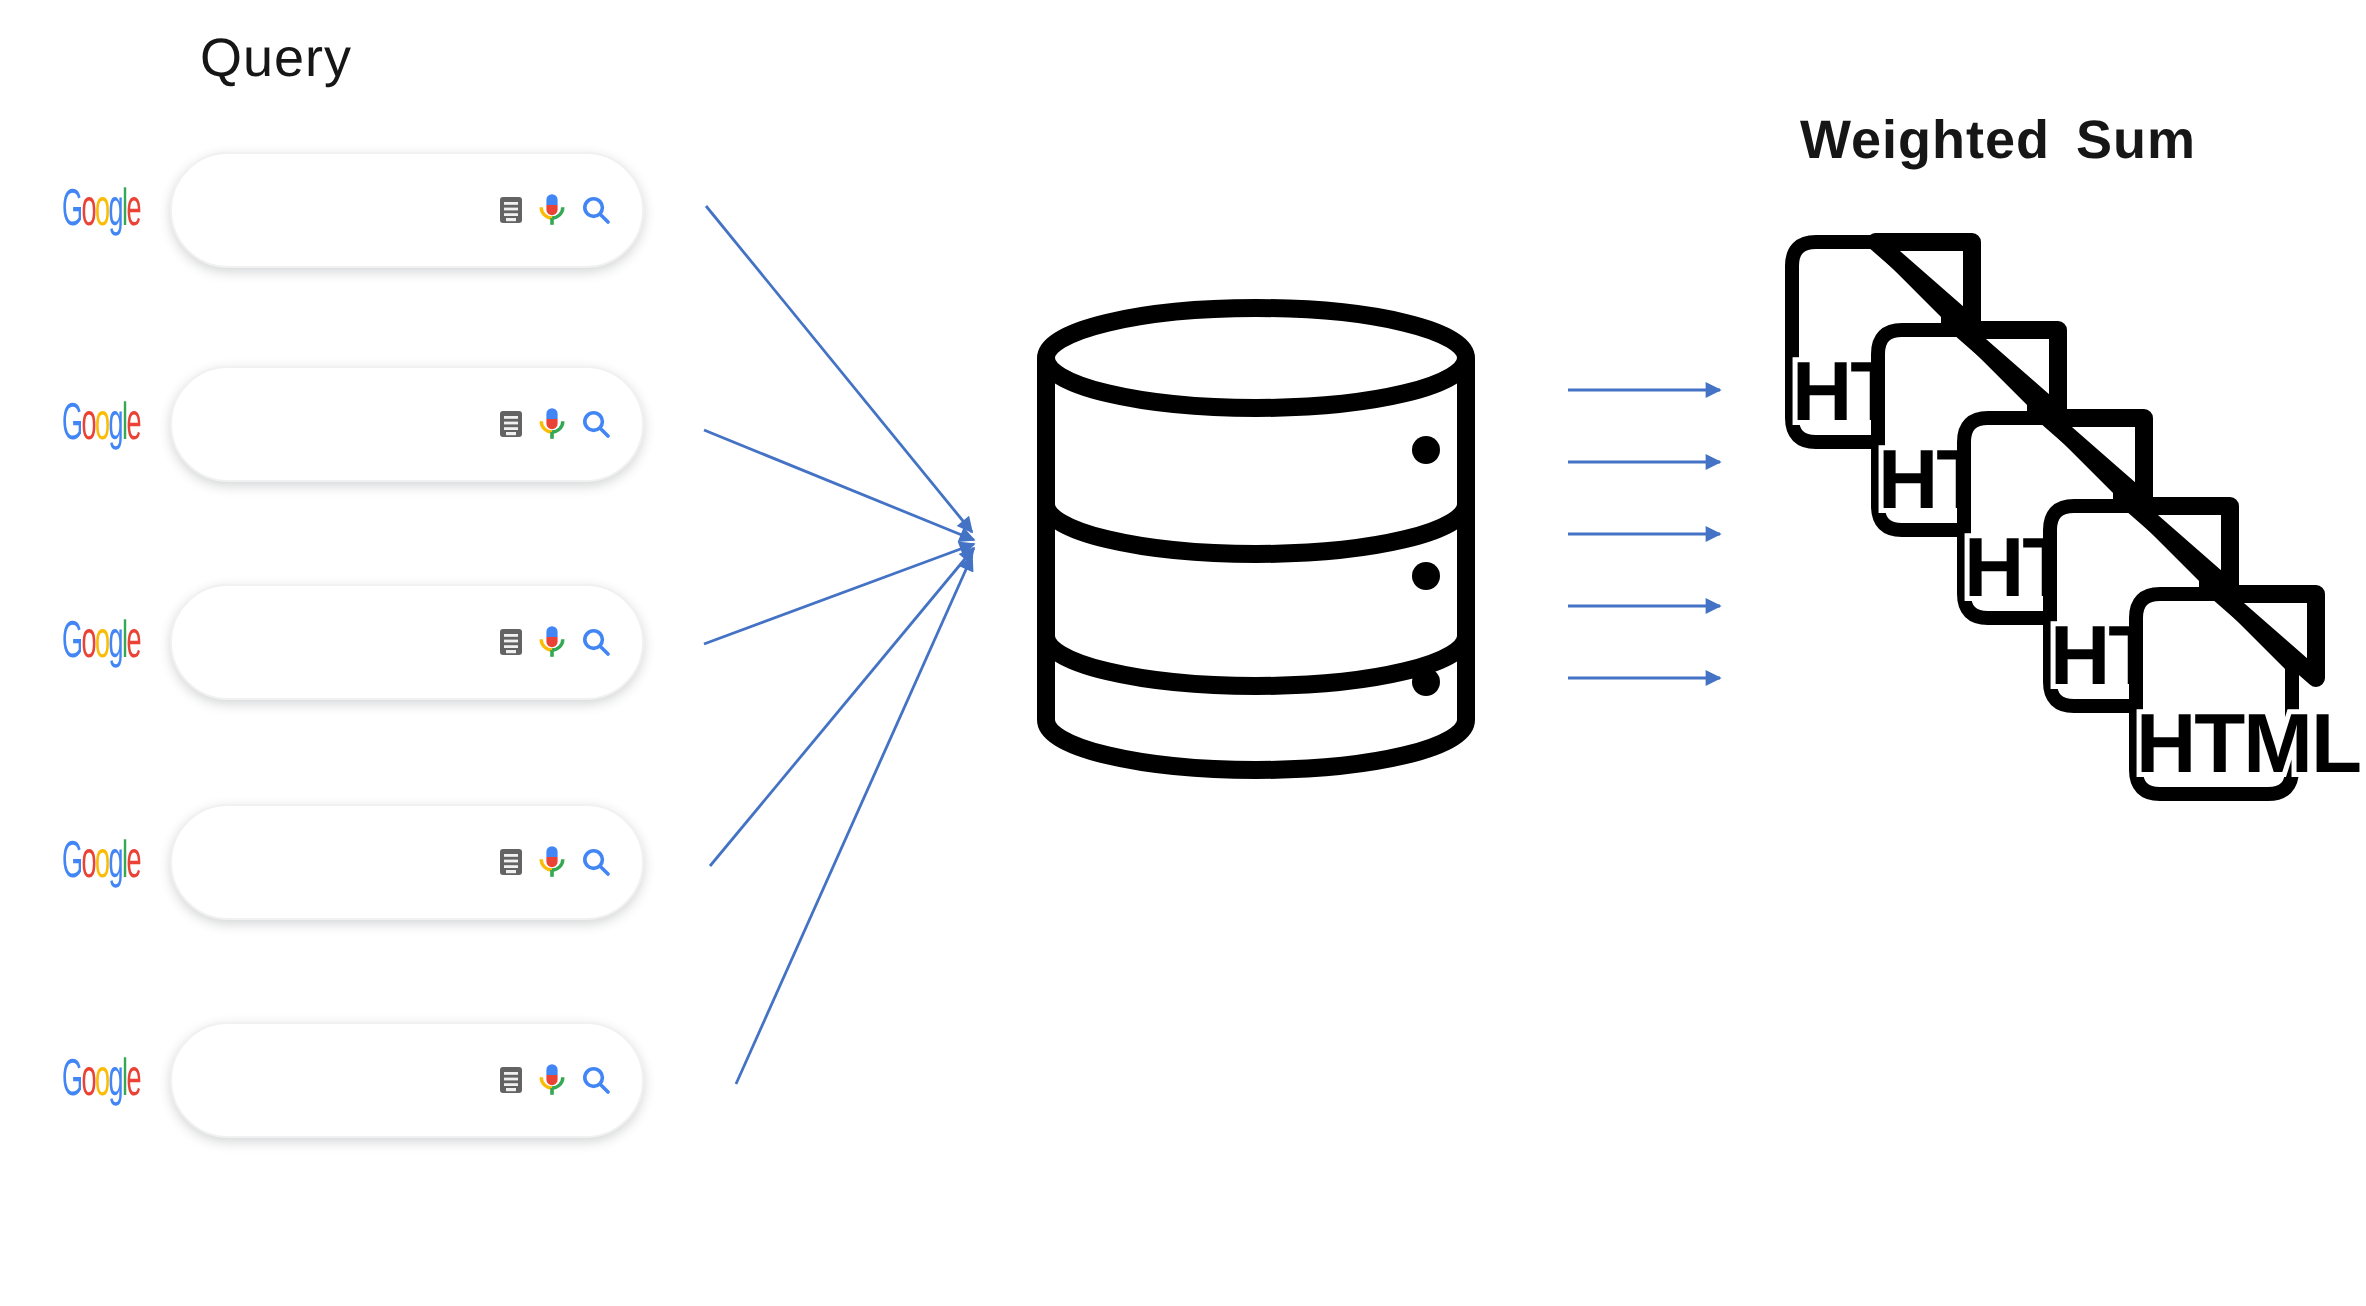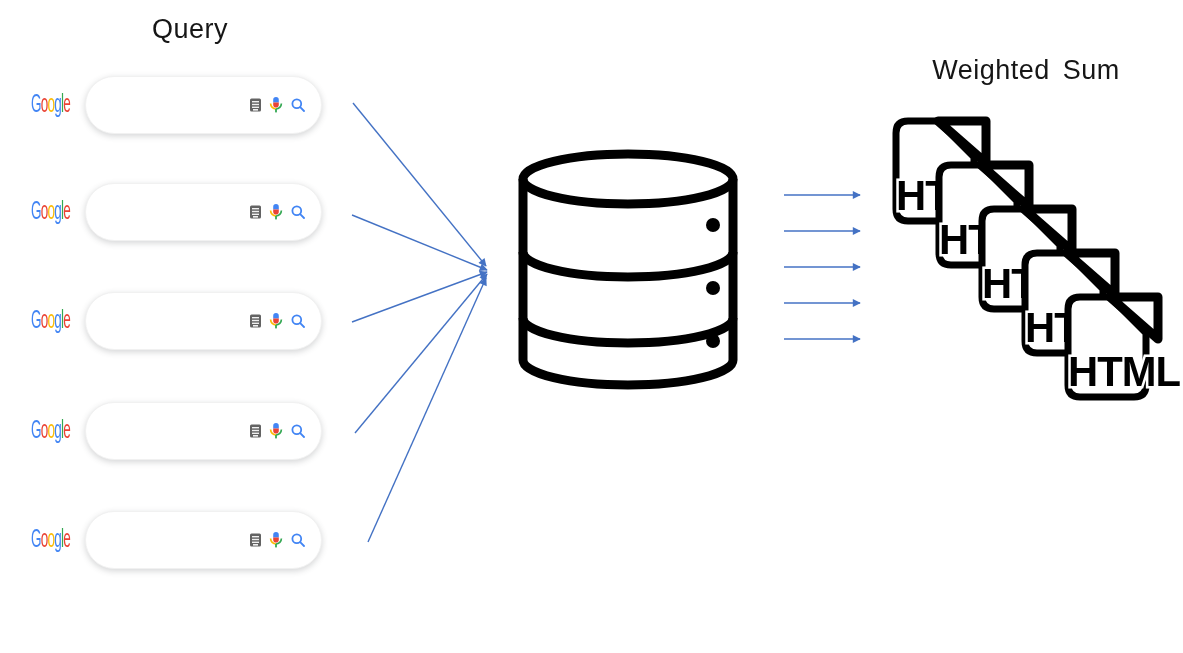--- a/index.html
+++ b/index.html
@@ -11,24 +11,24 @@
   *{box-sizing:border-box;}
   body{margin:0;background:#fff;font-family:"Liberation Sans",sans-serif;}
   .canvas{position:relative;width:1183px;height:653px;background:#fff;overflow:hidden;}
 
   
   .overlay{position:absolute;left:0;top:0;pointer-events:none;}
   .conn line{stroke:var(--arrow);stroke-width:1.4;}
   .ahead{fill:var(--arrow);}
 
   
-  .title{position:absolute;color:var(--ink);text-align:center;letter-spacing:.5px;}
+  .title{position:absolute;color:var(--ink);text-align:left;letter-spacing:.5px;}
   .t-query{left:100px;top:14px;width:180px;font-size:27px;}
   .t-kv{left:525px;top:98px;width:200px;font-size:26px;}
-  .t-ws{left:900px;top:55px;width:252px;font-size:27px;word-spacing:5px;}
+  .t-ws{left:900px;top:55px;width:252px;font-size:27px;word-spacing:5px;font-weight:bold;}
 
   
   .search-row{position:absolute;left:0;width:370px;height:58px;}
   .glogo{position:absolute;left:31px;top:50%;transform:translateY(-54%) scaleX(.52);
          transform-origin:left center;font-size:26px;letter-spacing:-1.5px;white-space:nowrap;}
   .pill{position:absolute;left:85px;top:0;width:237px;height:58px;background:#fff;
         border:1px solid #f1f1f1;border-radius:29px;
         box-shadow:0 2px 6px rgba(60,64,67,.22);
         display:flex;align-items:center;}
   .pill input{flex:1;min-width:0;border:none;outline:none;background:transparent;

